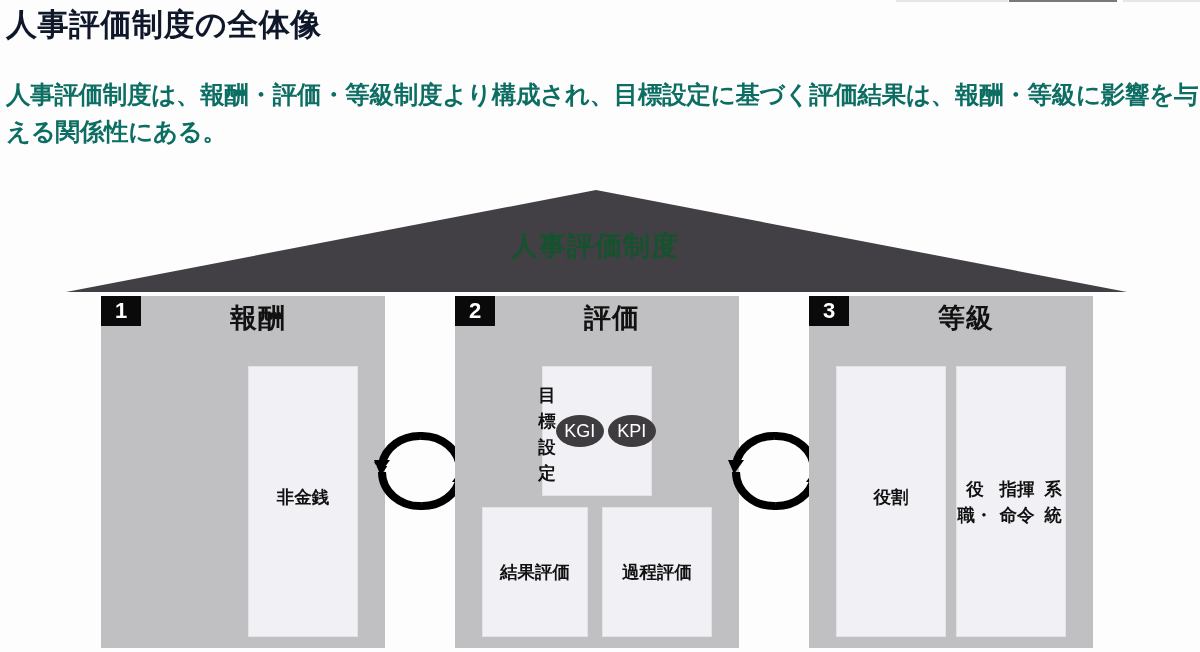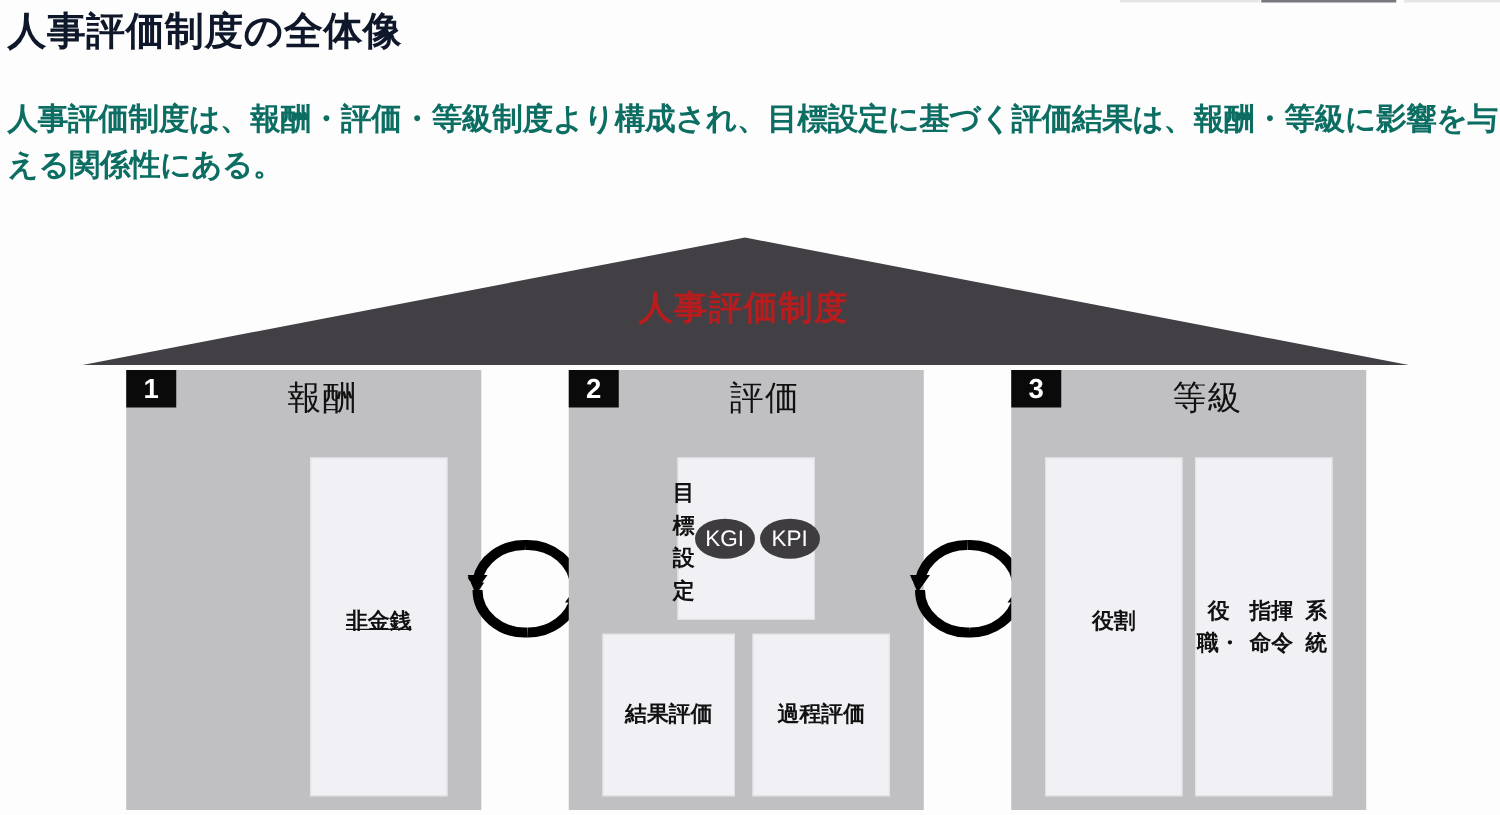--- a/index.html
+++ b/index.html
@@ -2,24 +2,24 @@
 <html><head>
 <meta charset="utf-8">
 <style>
   * { margin:0; padding:0; box-sizing:border-box; }
   html, body { width:1200px; height:652px; overflow:hidden; background:#fefdfe; }
   body { position:relative; font-family:"DejaVu Sans","Liberation Sans",sans-serif; color:#111; }
   .topbar-seg { position:absolute; top:0; height:2px; }
   .title { position:absolute; left:6px; top:4px; font-size:31px; font-weight:bold; color:#0f172a; letter-spacing:0.5px; white-space:nowrap; }
   .lead { position:absolute; left:6px; top:76px; width:1194px; font-size:24.5px; font-weight:bold; color:#0c6e63; line-height:37px; letter-spacing:-0.3px; }
   .roof { position:absolute; left:0; top:0; }
-  .roof-label { position:absolute; left:0; width:1190px; top:228px; text-align:center; color:#b91c1c; font-size:27px; font-weight:bold; letter-spacing:1px; }
+  .roof-label { position:absolute; left:0; width:1190px; top:228px; text-align:center; color:#14532d; font-size:27px; font-weight:bold; letter-spacing:1px; }
   .pillar { position:absolute; top:296px; width:284px; height:352px; background:#c0bfc2; }
   .num { position:absolute; left:0; top:0; width:40px; height:30px; background:#0a0a0a; color:#fff; font-size:22px; font-weight:bold; display:flex; align-items:center; justify-content:center; font-family:"Liberation Sans",sans-serif; }
-  .pillar-title { position:absolute; left:30px; right:0; top:4px; height:34px; text-align:center; font-size:27px; font-weight:normal; letter-spacing:1px; }
+  .pillar-title { position:absolute; left:30px; right:0; top:4px; height:34px; text-align:center; font-size:27px; font-weight:bold; letter-spacing:1px; }
   .panel { position:absolute; background:#f1f0f4; border:1px solid #e3e2e6; display:flex; flex-direction:row; align-items:center; justify-content:center; text-align:center; font-size:17.5px; font-weight:bold; line-height:26px; }
   .pill { display:inline-flex; align-items:center; justify-content:center; background:#3f3c40; color:#fff; border-radius:50%; font-weight:normal; font-size:17px; }
   .arrows { position:absolute; }
 </style>
 </head>
 <body>
 
 <div class="topbar-seg" style="left:896px;width:112px;background:#e6e5e8;"></div>
 <div class="topbar-seg" style="left:1009px;width:108px;background:#7a787c;"></div>
 <div class="topbar-seg" style="left:1123px;width:77px;background:#e6e5e8;"></div>
@@ -29,21 +29,21 @@
 
 <svg class="roof" width="1200" height="300" viewBox="0 0 1200 300">
   <polygon points="66,292 596,190 1127,292" fill="#434045"></polygon>
 </svg>
 <div class="roof-label">人事評価制度</div>
 
 <div class="pillar" style="left:101px;">
   <div class="num">1</div>
   <div class="pillar-title">報酬</div>
   <div class="panel" style="left:147px;top:70px;width:110px;height:271px;">
-    <div style="margin-bottom:10px;text-decoration:underline;">非金銭</div>
+    <div style="margin-bottom:10px;">非金銭</div>
   </div>
 </div>
 
 <svg class="arrows" style="left:374px;top:430px;" width="96" height="82" viewBox="0 0 96 82">
   <path d="M46 6 A38 34 0 0 1 86 40" fill="none" stroke="#000" stroke-width="8"></path>
   <path d="M48 76 A38 34 0 0 1 8 42" fill="none" stroke="#000" stroke-width="8"></path>
   <polygon points="0,32 16,32 8,44" fill="#000" transform="rotate(0)"></polygon>
   <polygon points="78,50 94,50 86,38" fill="#000"></polygon>
   <path d="M46 6 A38 34 0 0 0 8 34" fill="none" stroke="#000" stroke-width="8"></path>
   <path d="M48 76 A38 34 0 0 0 86 48" fill="none" stroke="#000" stroke-width="8"></path>

